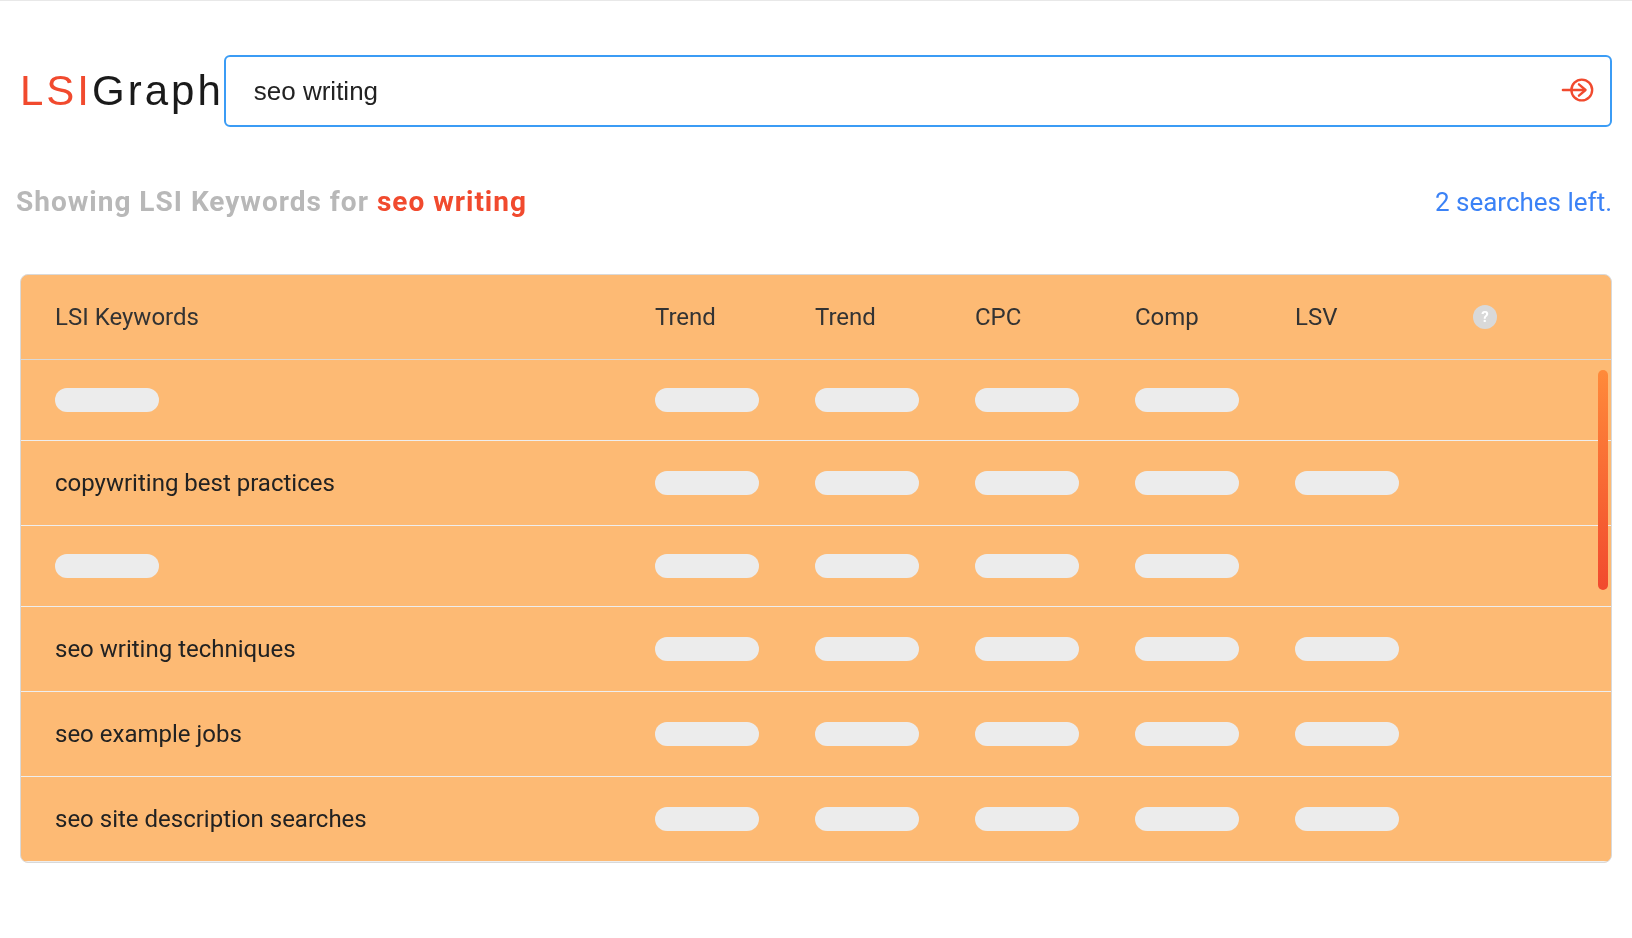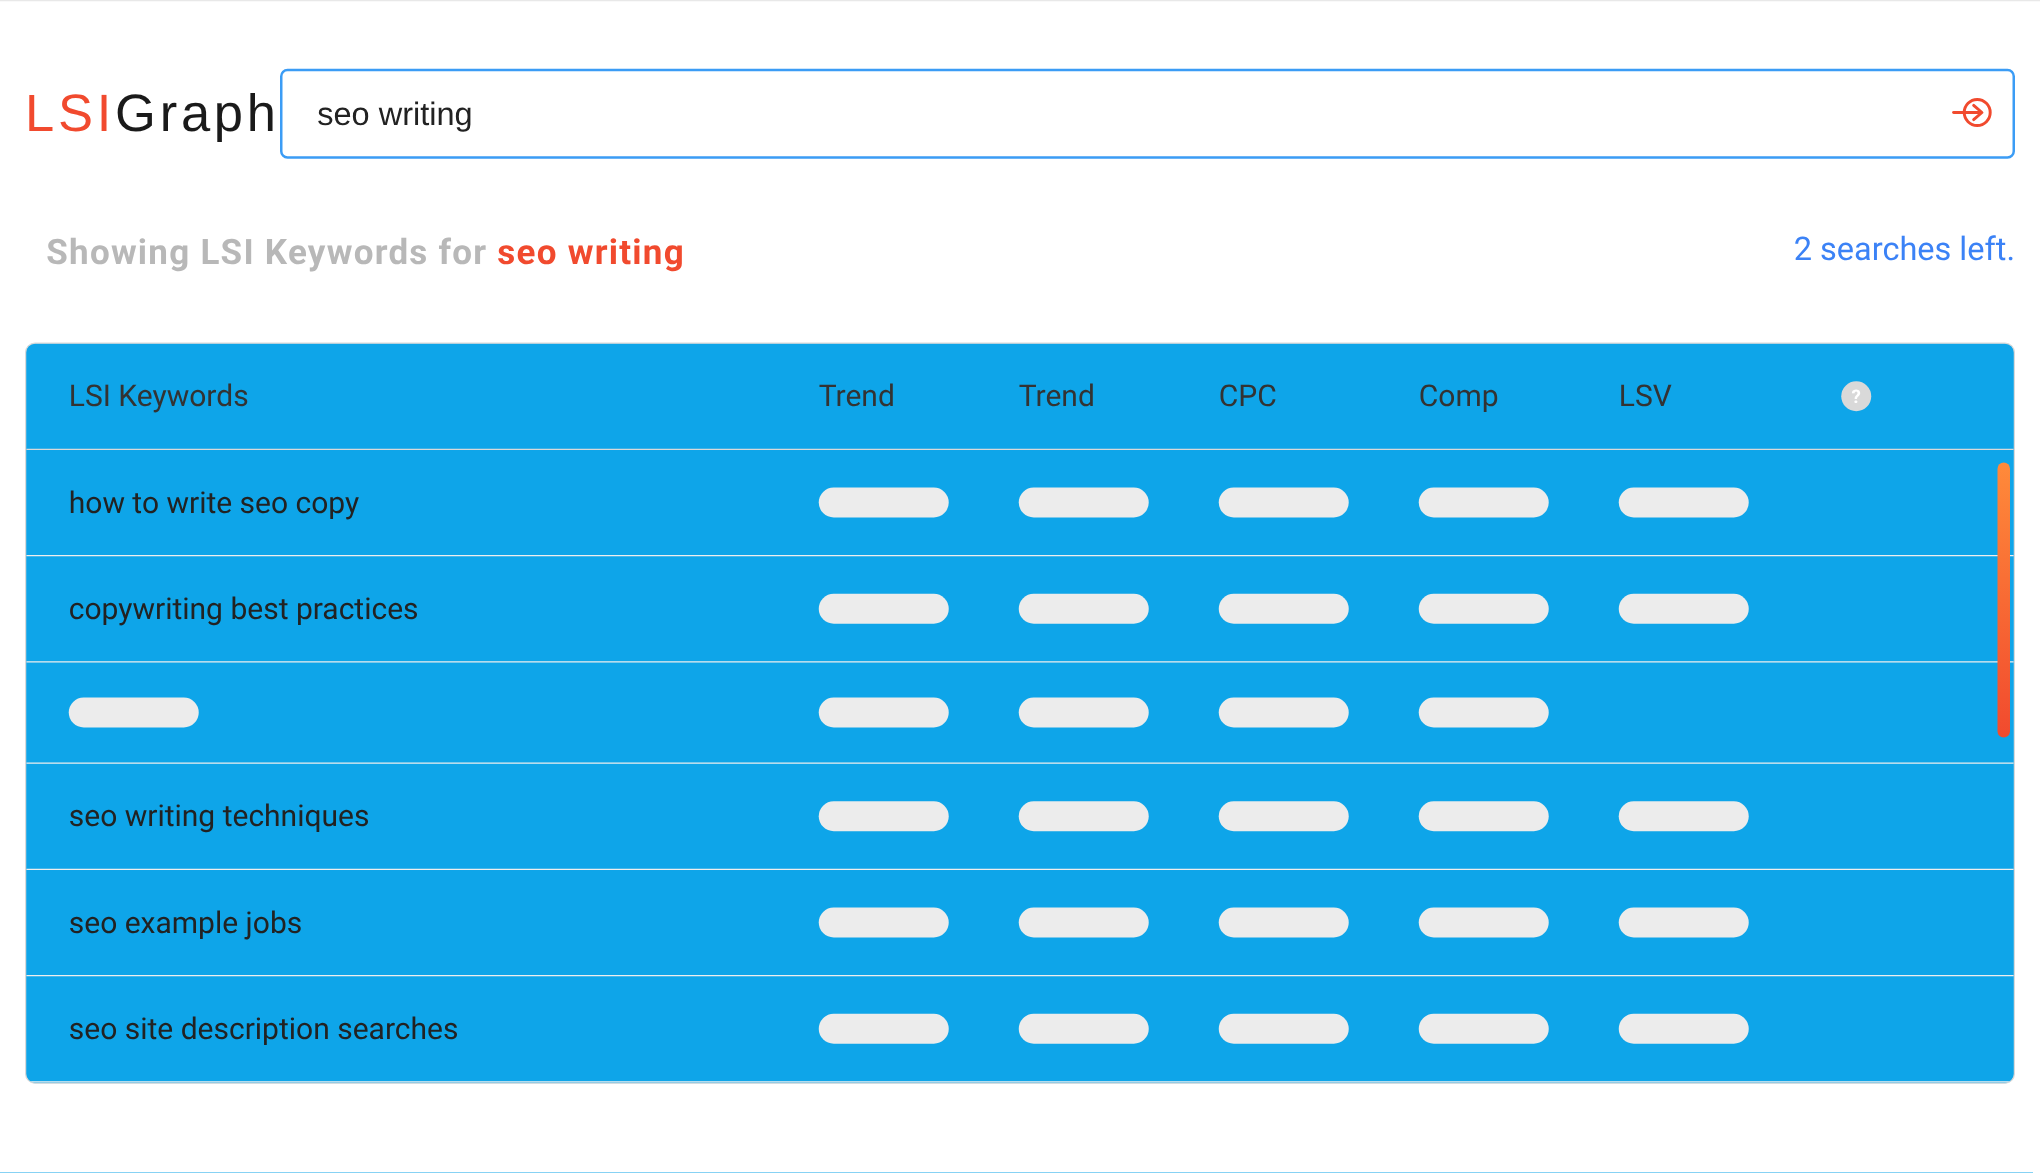--- a/index.html
+++ b/index.html
@@ -75,22 +75,22 @@
     }
     
     .search-submit svg {
       width: 34px;
       height: 34px;
     }
     
     .status-row {
       display: flex;
       justify-content: space-between;
-      align-items: flex-start;
-      padding: 58px 20px 0 37px;
+      align-items: center;
+      padding: 58px 20px 0 16px;
     }
     
     .status-left {
       font-size: 28px;
       font-weight: 700;
       letter-spacing: 1px;
       color: #b8b8b8;
     }
     
     .status-term {
@@ -99,21 +99,21 @@
     
     .status-right {
       font-size: 26px;
       color: #3b82f6;
     }
     
     .table-card {
       margin: 56px 20px 0 20px;
       border: 1px solid #d9d9d9;
       border-radius: 8px;
-      background: #0ea5e9;
+      background: #fdba74;
       position: relative;
       overflow: hidden;
     }
     
     .table-header {
       display: grid;
       grid-template-columns: 600px 160px 160px 160px 160px 160px 60px;
       align-items: center;
       padding: 28px 0 28px 34px;
       border-bottom: 1px solid #d9d9d9;
@@ -211,21 +211,20 @@
     <div>CPC</div>
     <div>Comp</div>
     <div>LSV</div>
     <div class="help-icon-wrap">
       <div class="help-icon">?</div>
     </div>
   </div>
 
   <div class="table-body">
     <div class="table-row">
-      <div>how to write seo copy</div>
       <div>
           <div class="pill"></div>
         </div>
       <div>
           <div class="pill"></div>
         </div>
       <div>
           <div class="pill"></div>
         </div>
       <div>

